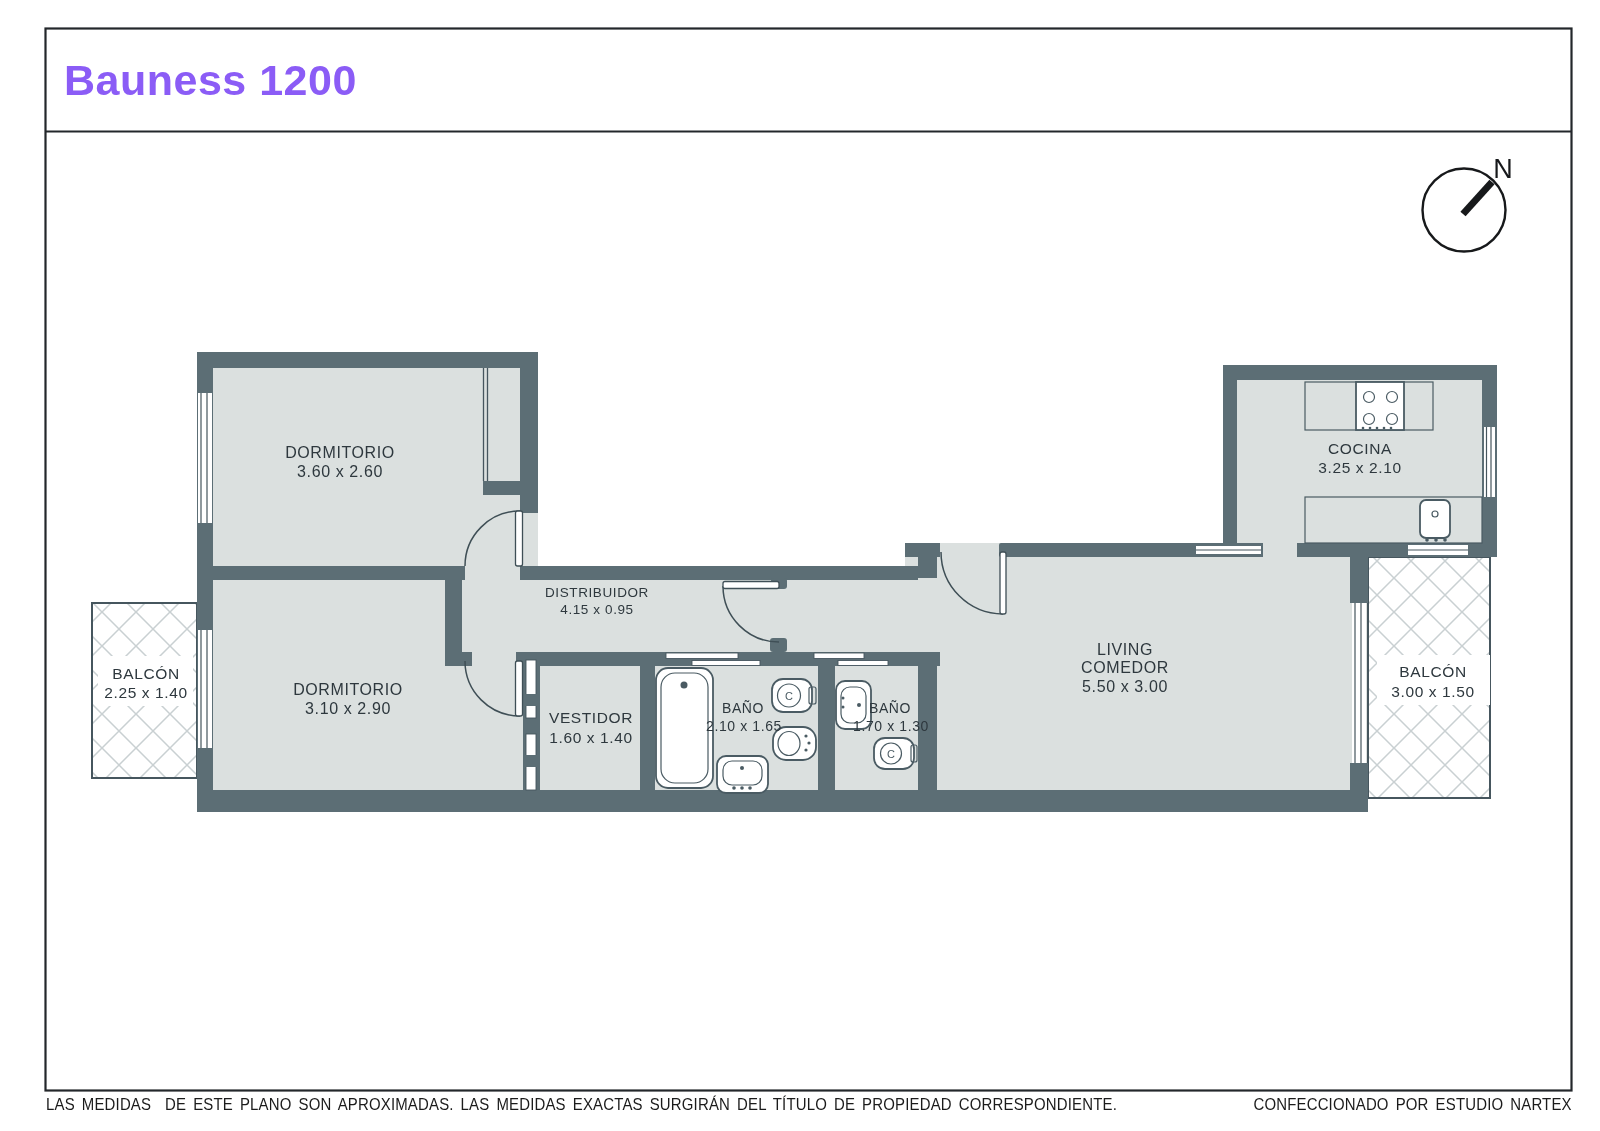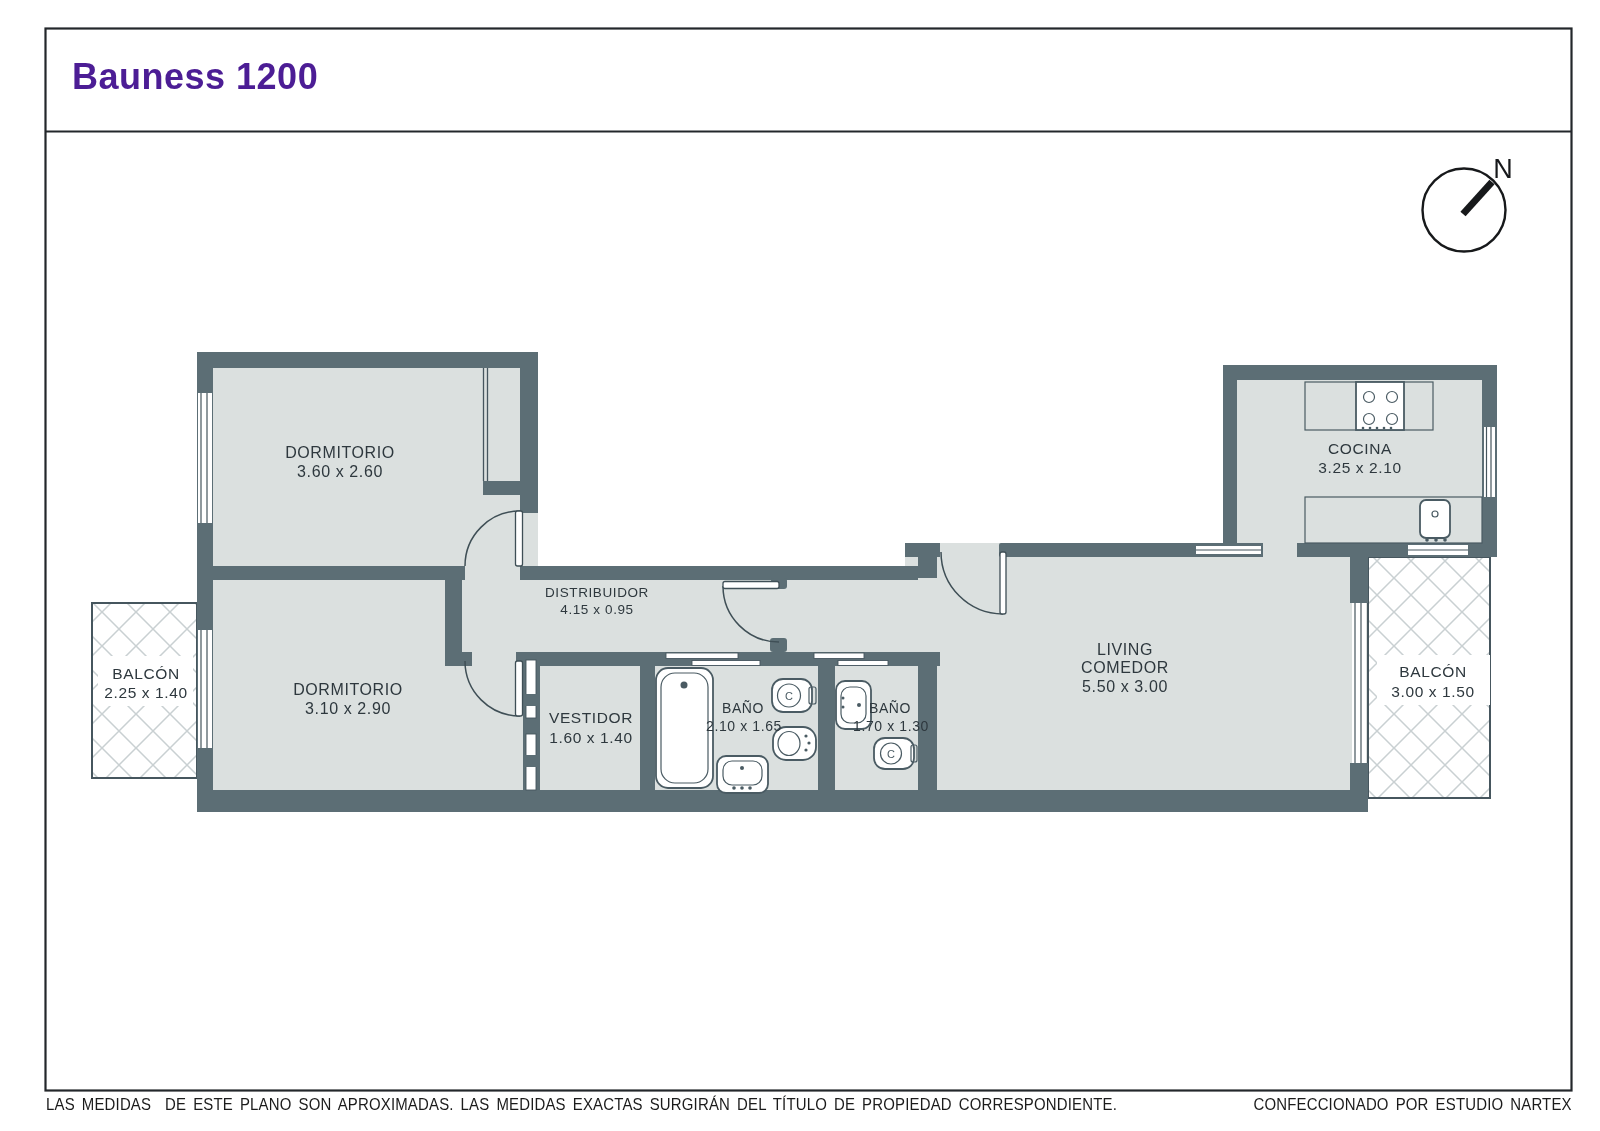--- a/index.html
+++ b/index.html
@@ -1,20 +1,20 @@
 <!DOCTYPE html>
 <html><head>
 <meta charset="utf-8">
 <style>
   html,body{margin:0;padding:0;background:#ffffff;}
   .page{position:relative;width:1600px;height:1131px;background:#ffffff;overflow:hidden;
         font-family:"Liberation Sans",sans-serif;}
   .page svg{position:absolute;left:0;top:0;}
-  .title{position:absolute;left:72px;top:56px;font-size:36px;font-weight:600;
-         color:#4c1d95;letter-spacing:.5px;white-space:pre;}
+  .title{position:absolute;left:64px;top:56px;font-size:43px;font-weight:600;
+         color:#8b5cf6;letter-spacing:.5px;white-space:pre;}
   .footer{position:absolute;top:1095px;font-size:17px;color:#1b1b1b;letter-spacing:.2px;
           word-spacing:3px;white-space:pre;}
   .footer-left{left:46px;transform:scaleX(.88);transform-origin:left top;}
   .footer-right{right:28px;transform:scaleX(.88);transform-origin:right top;}
 
   
   .wall{fill:#5c6e75;}
   .roomfill{fill:#dbe0df;}
   .frame{fill:none;stroke:#23272b;stroke-width:2.2;}
   .winrect{fill:#ffffff;}

